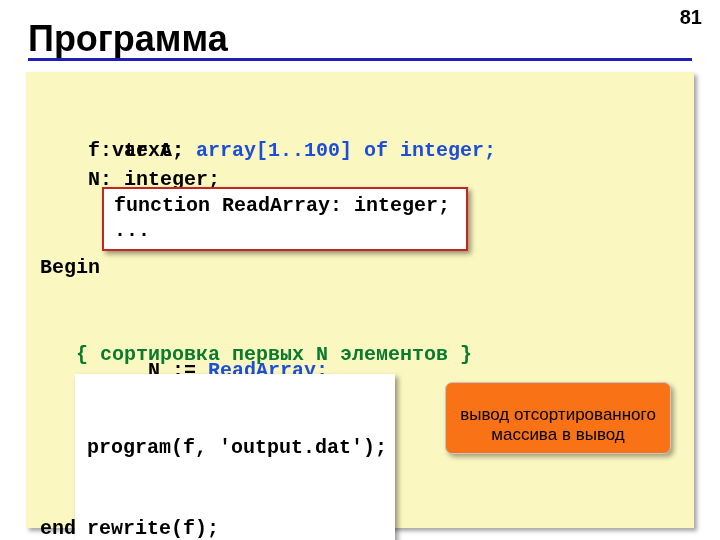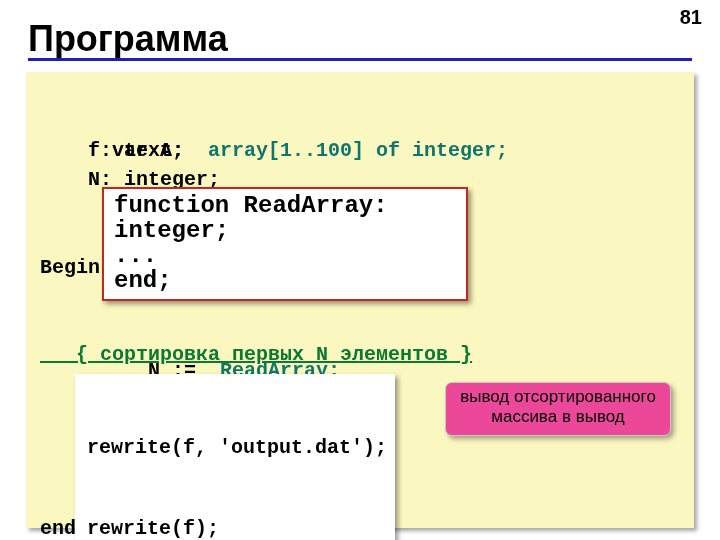--- a/index.html
+++ b/index.html
@@ -59,34 +59,34 @@
   }
   .line { position: absolute; left: 14px; white-space: pre; }
   .l1 { top: 6px; }
   .l2 { top: 35px; }
   .l3 { top: 64px; }
   .l4 { top: 93px; text-align: right; }
   .l5 { top: 181px; text-align: center; }
   .l7 { top: 255px; }
   .l8 { top: 268px; }  
   .l13{ top: 442px; } 
-  .blue { color: #0f766e; margin-left: 12px; }
-  .green { color: #0a7a2e; text-decoration: underline; }
+  .blue { color: #1d4ed8; }
+  .green { color: #0a7a2e; }
 
   .funcbox {
     position: absolute;
     top: 115px;
     left: 76px;
     width: 366px;
     background: #ffffff;
     border: 2px solid #c22720;
     box-shadow: 3px 3px 5px rgba(0,0,0,0.4);
     padding: 4px 10px 6px 10px;
     font-family: "Courier New", monospace;
-    font-size: 24px;
+    font-size: 20px;
     line-height: 25px;
     font-weight: bold;
     color: #000;
     box-sizing: border-box;
   }
 
   .assignbox {
     position: absolute;
     top: 302px;
     left: 49px;
@@ -101,25 +101,25 @@
     color: #000;
     box-sizing: border-box;
     white-space: pre;
   }
 
   .callout {
     position: absolute;
     top: 310px;
     left: 419px;
     width: 226px;
-    background: #ec4899;
+    background: #f97316;
     border: 1px solid #c7c7c7;
     border-radius: 7px;
     box-shadow: 3px 3px 5px rgba(0,0,0,0.35);
-    padding: 4px 8px 8px 8px;
+    padding: 22px 8px 8px 8px;
     font-family: Arial, sans-serif;
     font-size: 17px;
     font-weight: normal;
     color: #000;
     text-align: center;
     line-height: 20px;
     box-sizing: border-box;
   }
 </style>
 </head>
@@ -140,25 +140,24 @@
     <div class="line l5">Begin</div>
     <div class="line l7">
       <span>   N := </span><span class="blue">ReadArray;</span>
     </div>
     <div class="line l8 green">   { сортировка первых N элементов }</div>
     <div class="line l13">end.</div>
 
     <div class="funcbox">
       <div>function ReadArray: integer;</div>
       <div>...</div>
-      <div>end;</div>
     </div>
 
     <div class="assignbox">
-      <div>rewrite(f, 'output.dat');</div>
+      <div>program(f, 'output.dat');</div>
       <div>rewrite(f);</div>
       
       
       
     </div>
 
     <div class="callout">
       <div>вывод отсортированного</div>
       <div>массива в вывод</div>
     </div>

